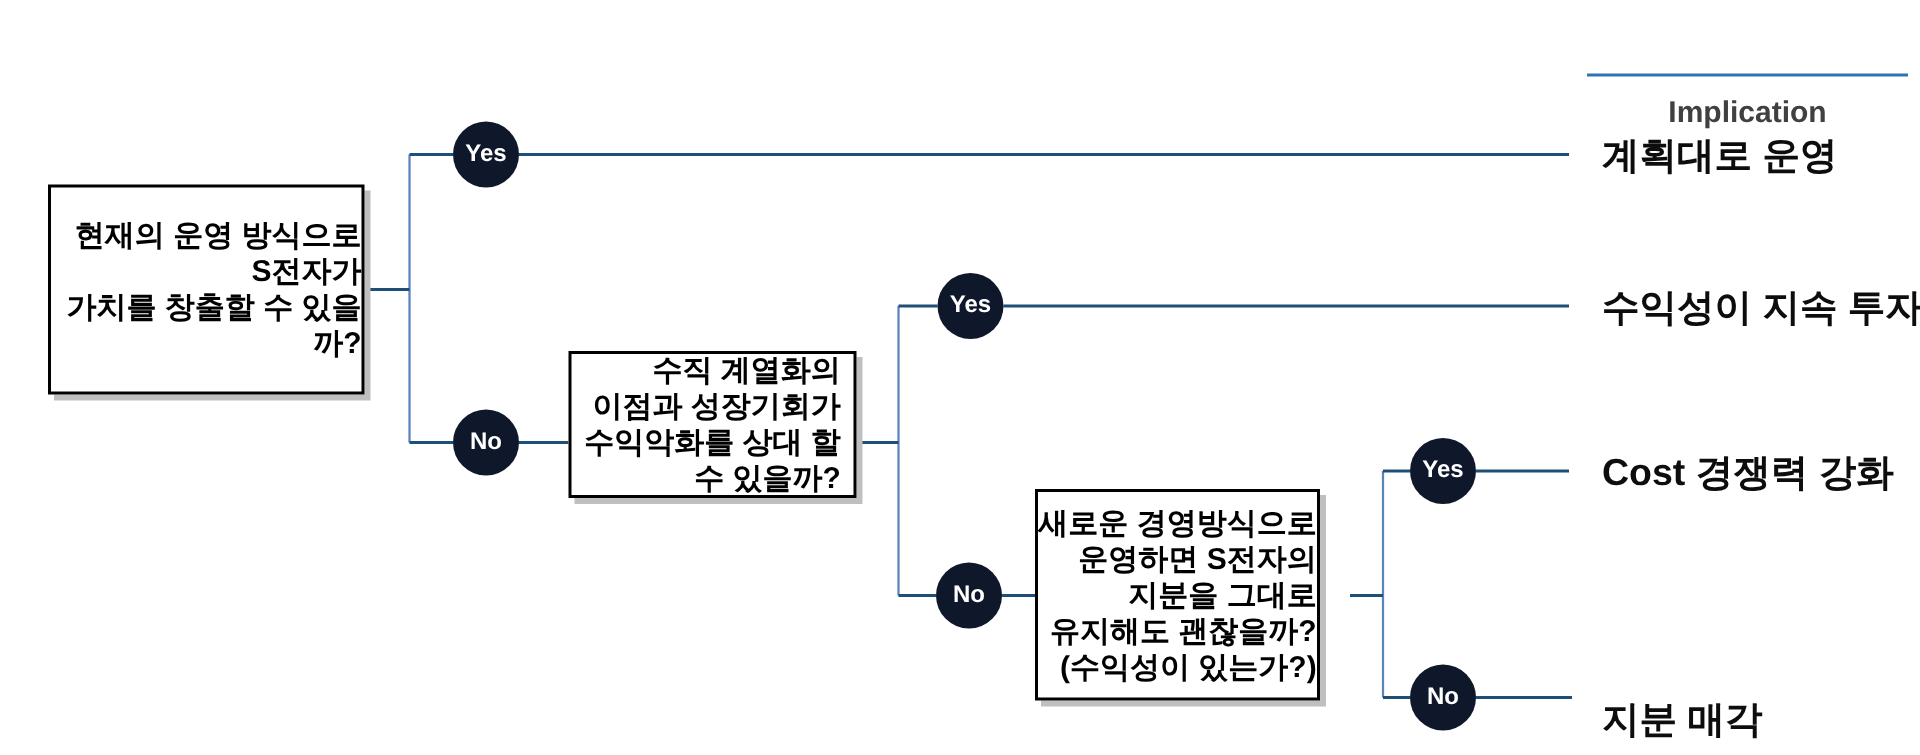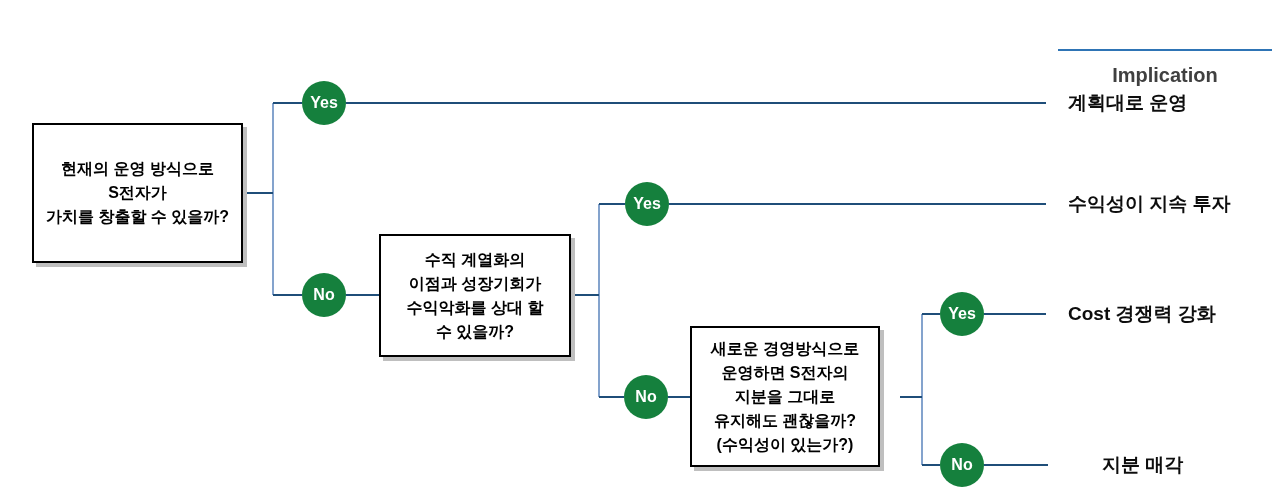--- a/index.html
+++ b/index.html
@@ -28,45 +28,46 @@
     border: 2px solid #000000;
     box-shadow: 4px 4px 0 #bfbfbf;
     display: flex;
     align-items: center;
     justify-content: center;
     text-align: center;
   }
   .qtext {
     white-space: pre-line;
     font-weight: bold;
-    font-size: 16px;
+    font-size: 20px;
     line-height: 24px;
     color: #000000;
+    text-align: right;
   }
   .badge {
     position: absolute;
     width: 44px;
     height: 44px;
     border-radius: 50%;
-    background: #15803d;
+    background: #0f172a;
     color: #ffffff;
     font-weight: bold;
     font-size: 16px;
     display: flex;
     align-items: center;
     justify-content: center;
   }
   .outcome {
     position: absolute;
     left: 1068px;
     height: 28px;
     display: flex;
     align-items: center;
     font-weight: bold;
-    font-size: 19px;
+    font-size: 25px;
     color: #0d0d0d;
     white-space: nowrap;
   }
   .impl-title {
     position: absolute;
     left: 1058px;
     top: 16px;
     width: 214px;
     text-align: center;
     font-weight: bold;
@@ -114,21 +115,21 @@
       <path d="M984 465 H1048"></path>
     </g>
   </svg>
 
   <div class="qbox" style="left:32px; top:123px; width:211px; height:140px;">
     <span class="qtext">현재의 운영 방식으로
 S전자가
 가치를 창출할 수 있을까?</span>
   </div>
 
-  <div class="qbox" style="left:379px; top:234px; width:192px; height:123px;">
+  <div class="qbox" style="left:379px; top:234px; width:192px; height:98px;">
     <span class="qtext">수직 계열화의
 이점과 성장기회가
 수익악화를 상대 할
 수 있을까?</span>
   </div>
 
   <div class="qbox" style="left:690px; top:326px; width:190px; height:141px;">
     <span class="qtext">새로운 경영방식으로
 운영하면 S전자의
 지분을 그대로
@@ -142,15 +143,15 @@
   <div class="badge" style="left:624px; top:375px;">No</div>
   <div class="badge" style="left:940px; top:292px;">Yes</div>
   <div class="badge" style="left:940px; top:443px;">No</div>
 
   <div class="impl-title">Implication</div>
   <div class="impl-underline"></div>
 
   <div class="outcome" style="top:89px;">계획대로 운영</div>
   <div class="outcome" style="top:190px;">수익성이 지속 투자</div>
   <div class="outcome" style="top:300px;">Cost 경쟁력 강화</div>
-  <div class="outcome" style="top:451px;margin-left:34px;">지분 매각</div>
+  <div class="outcome" style="top:465px;">지분 매각</div>
 
 </div>
 
 </body></html>

